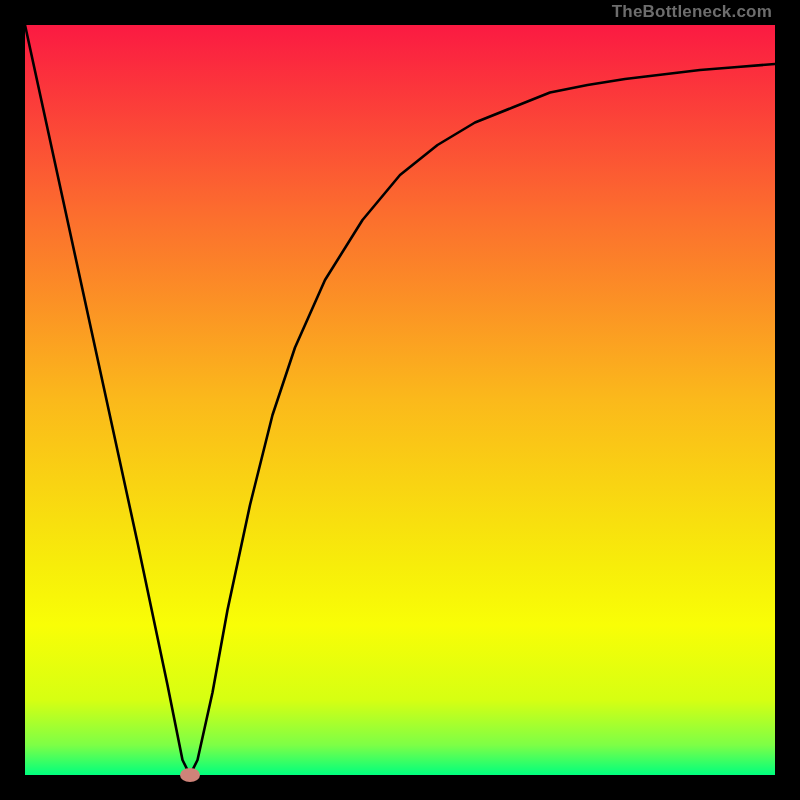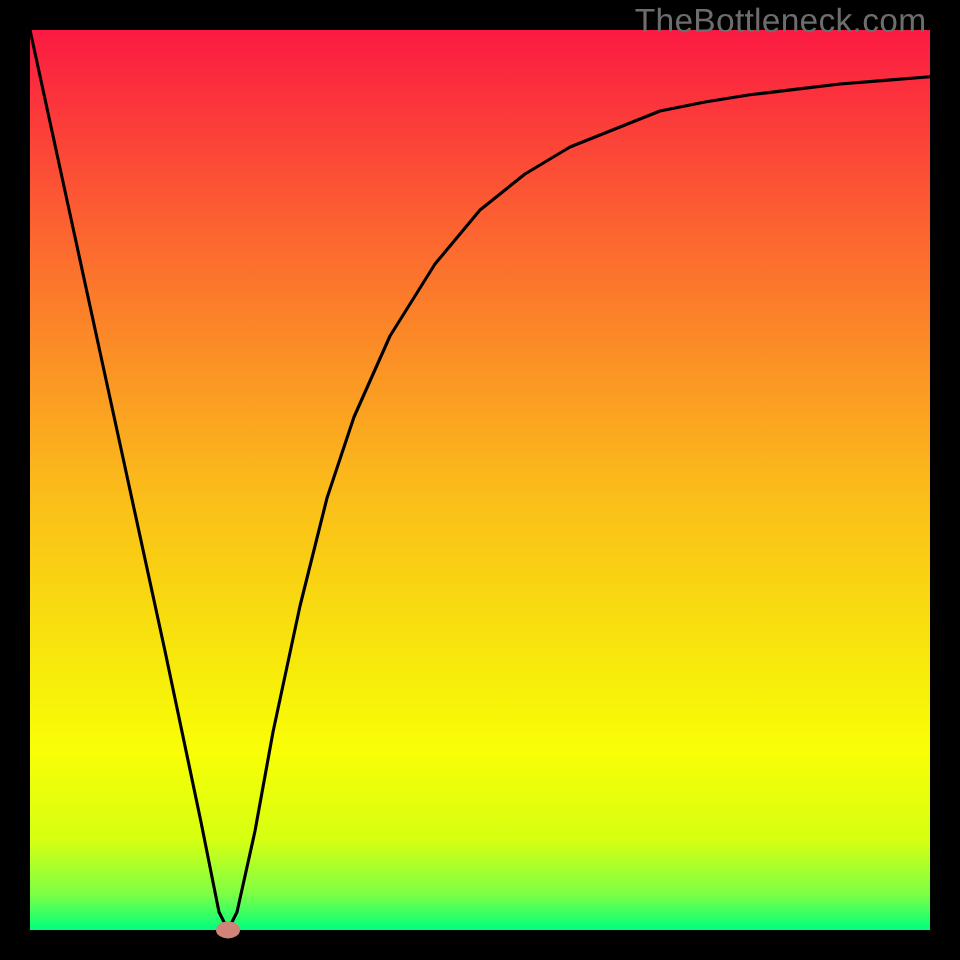--- a/index.html
+++ b/index.html
@@ -24,22 +24,22 @@
     top: 0;
     width: 750px;
     height: 750px;
   }
   .watermark {
     position: absolute;
     top: 2px;
     right: 28px;
     color: #6d6d6d;
     font-family: Arial, Helvetica, sans-serif;
-    font-size: 28px;
-    font-weight: 400;
+    font-size: 17px;
+    font-weight: 700;
     letter-spacing: 0.2px;
     user-select: none;
   }
   .marker {
     position: absolute;
     width: 20px;
     height: 14px;
     border-radius: 50%;
     background: #cf8379;
     transform: translate(-50%, -50%);

